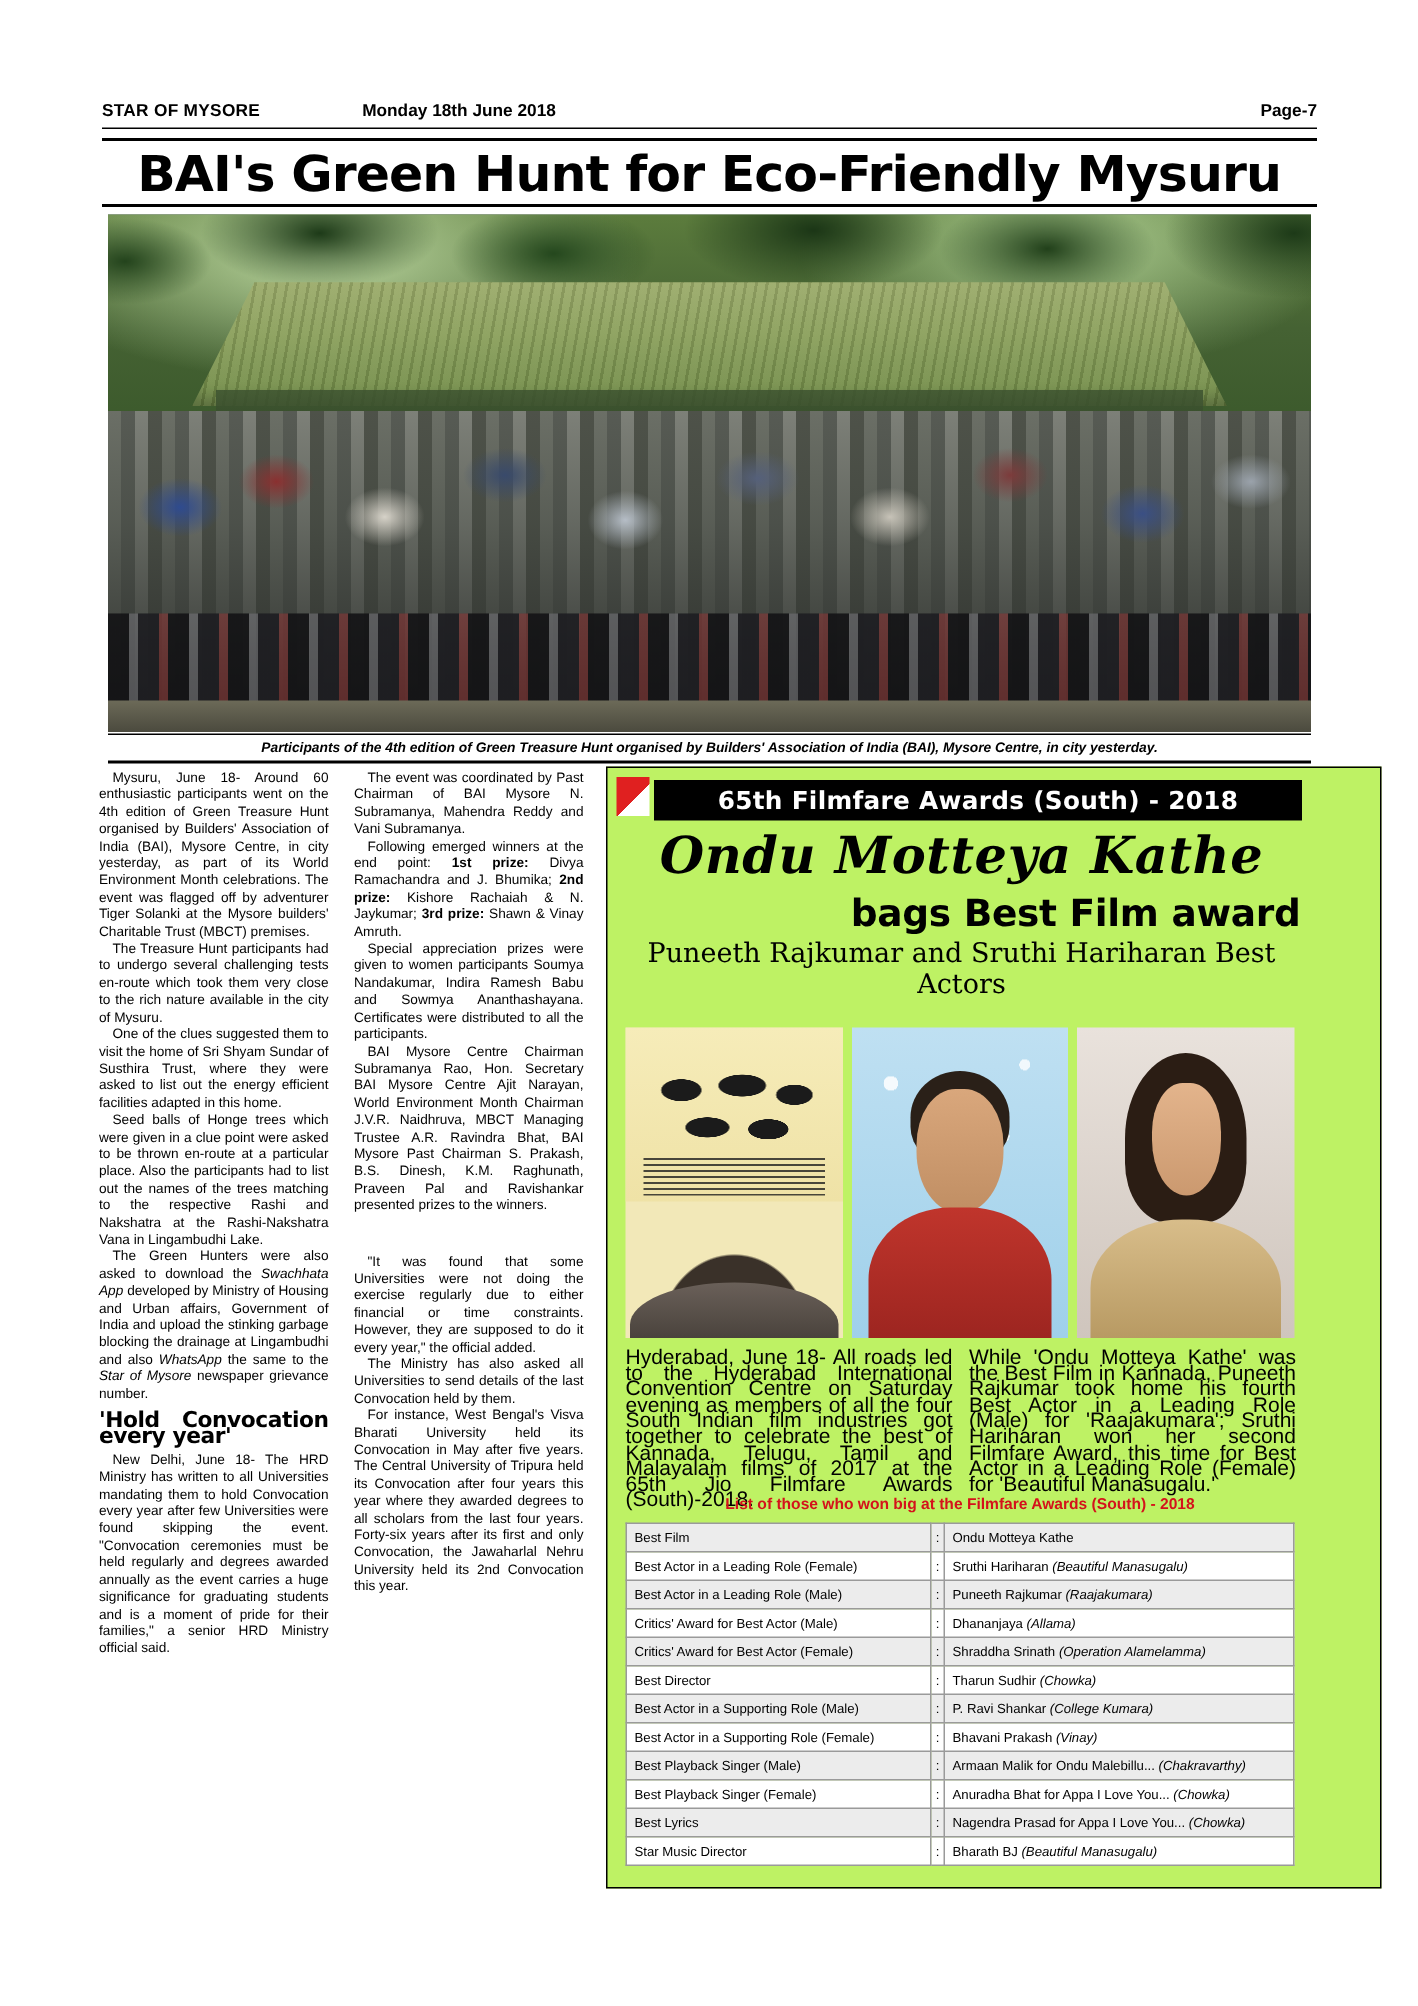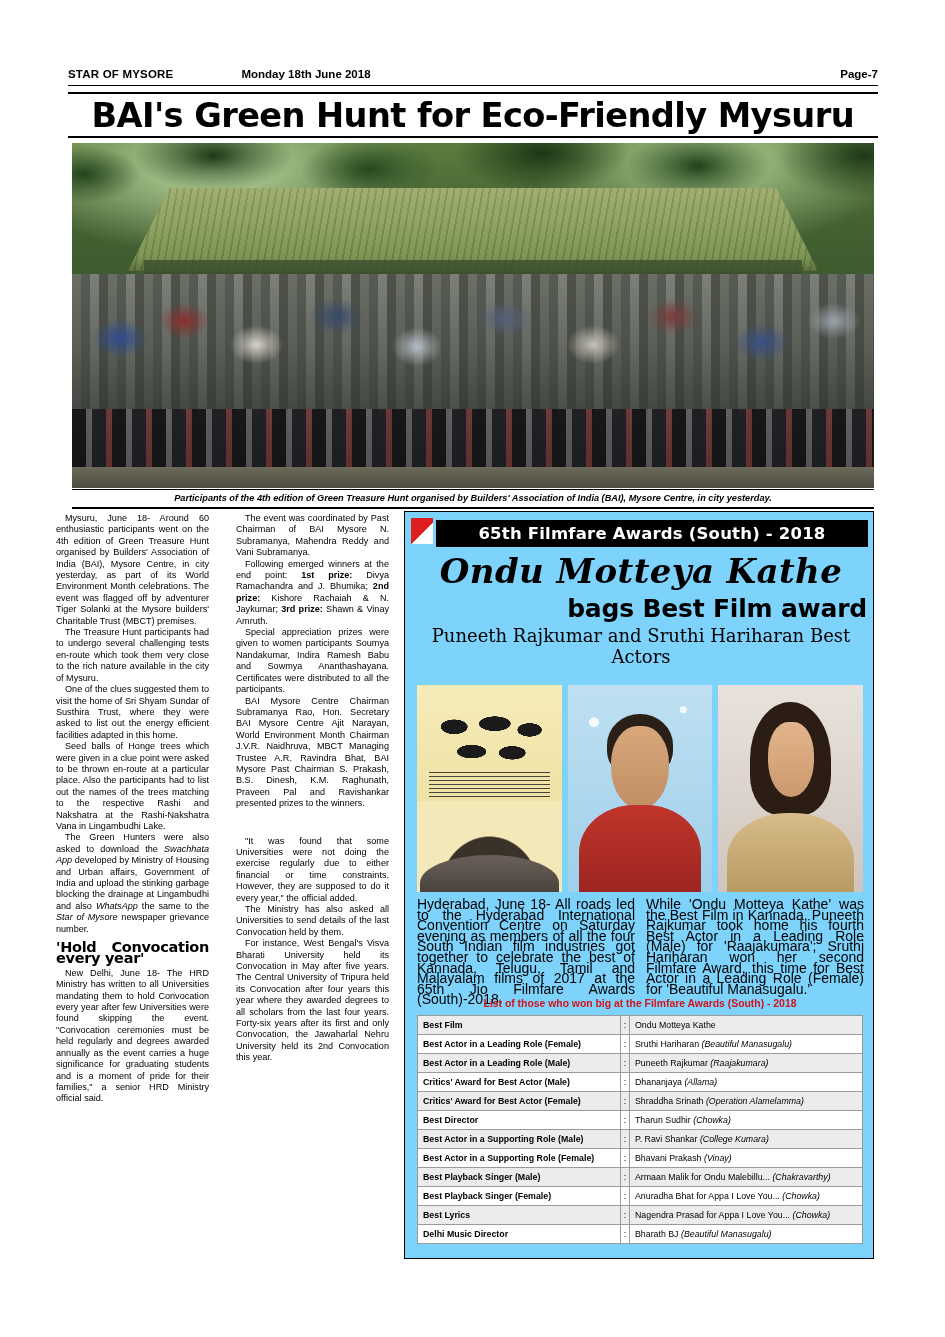--- a/index.html
+++ b/index.html
@@ -148,39 +148,39 @@
   
   .col {
     position: absolute;
     font-size: 9.1px;
     line-height: 11.4px;
     text-align: justify;
     font-family: "Liberation Sans", sans-serif;
   }
   .col p { margin: 0 0 0; text-indent: 9px; }
   .col p.first { text-indent: 9px; }
-  #col1 { left: 56px; top: 513px; width: 153px; }
+  #col1 { left: 66px; top: 513px; width: 153px; }
   #col2 { left: 236px; top: 513px; width: 153px; }
   .sub-head {
     font-family: "DejaVu Sans", sans-serif;
     font-weight: bold;
     font-size: 14.5px;
     margin: 7px 0 3px;
     letter-spacing: -0.3px;
     text-indent: 0;
   }
   
   .ff-box {
     position: absolute;
     left: 404px; top: 511px;
-    width: 470px;
+    width: 517px;
     height: 748px;
     border: 1px solid #000;
     box-sizing: border-box;
-    background: #7dd3fc;
+    background: #bef264;
   }
   .ff-flag {
     position: absolute;
     left: 6px; top: 6px;
     width: 22px; height: 26px;
     background: linear-gradient(135deg, #e02020 55%, #ffffff 55%);
   }
   .ff-title-band {
     position: absolute;
     left: 31px; top: 8px;
@@ -326,21 +326,21 @@
     border-collapse: collapse;
     font-size: 8.8px;
   }
   .ff-table td {
     padding: 4px 5px;
     border: 1px solid #9a9a9a;
     vertical-align: middle;
   }
   .ff-table tr:nth-child(odd) td { background: #ececec; }
   .ff-table tr:nth-child(even) td { background: #ffffff; }
-  .ff-table td.cat { width: 192px; font-weight: bold; margin-left: 46px; }
+  .ff-table td.cat { width: 192px; font-weight: normal; margin-left: 46px; }
   .ff-table td.colon { width: 8px; text-align: center; padding: 4px 0; }
   .ff-table td.win { }
   .ff-table em { font-style: italic; }
 </style>
 </head>
 <body>
 
 <div class="page">
 
   <div class="masthead">
@@ -469,21 +469,21 @@
             <td class="cat">Best Playback Singer (Female)</td>
             <td class="colon">:</td>
             <td class="win"><span>Anuradha Bhat for Appa I Love You...</span> <em>(Chowka)</em></td>
           </tr>
           <tr>
             <td class="cat">Best Lyrics</td>
             <td class="colon">:</td>
             <td class="win"><span>Nagendra Prasad for Appa I Love You...</span> <em>(Chowka)</em></td>
           </tr>
           <tr>
-            <td class="cat">Delhi Music Director</td>
+            <td class="cat">Star Music Director</td>
             <td class="colon">:</td>
             <td class="win"><span>Bharath BJ</span> <em>(Beautiful Manasugalu)</em></td>
           </tr>
         </tbody>
     </table>
   </div>
 
 </div>
 
 </body></html>

